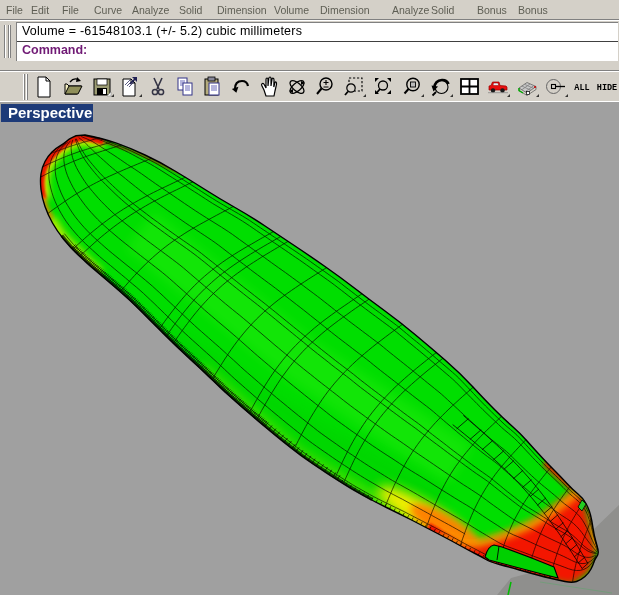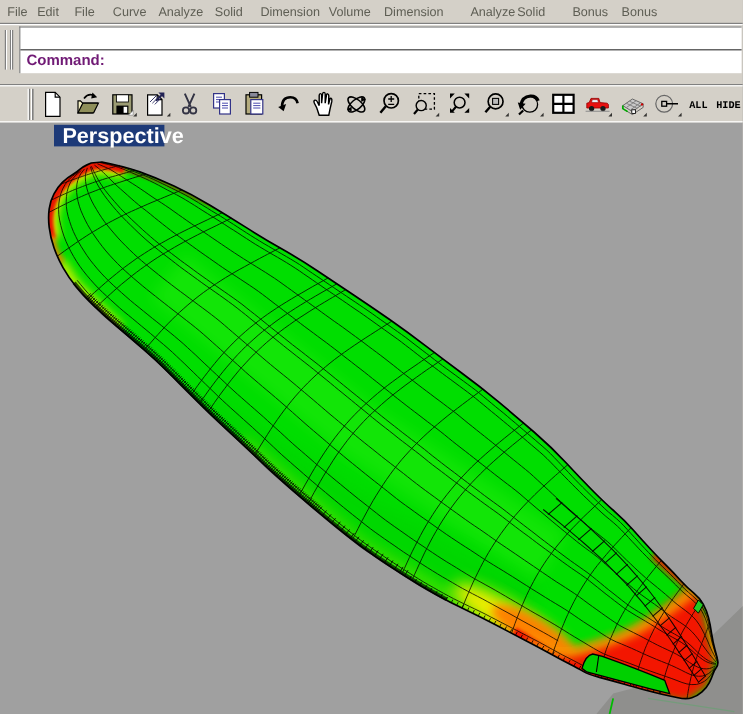--- a/index.html
+++ b/index.html
@@ -6,21 +6,21 @@
 .menubar span { position:absolute; top:4px; font-size:10.5px; color:#5e5e54; }
 .mensep { position:absolute; left:0; top:19px; width:619px; height:2px; border-top:1px solid #808080; border-bottom:1px solid #fff; }
 .cmdgrip { position:absolute; left:4px; top:25px; width:7px; height:33px; border-left:1px solid #808080; border-right:1px solid #808080; background:linear-gradient(90deg,#fff 0 1px,#d4d0c8 1px 3px,#808080 3px 4px,#fff 4px 5px,#d4d0c8 5px 7px); }
 .cmdbox { position:absolute; left:16px; top:22px; width:602px; height:39px; background:#fff; border-top:1px solid #808080; border-left:1px solid #808080; }
 .cmdline1 { position:absolute; left:5px; top:1px; font-size:12.5px; letter-spacing:0.22px; color:#000; white-space:nowrap; }
 .cmdsep { position:absolute; left:0; top:18px; width:100%; border-top:1px solid #404040; }
 .cmdline2 { position:absolute; left:5px; top:20px; font-size:12.5px; font-weight:bold; color:#701a75; }
 .tbsep { position:absolute; left:0; top:70px; width:619px; height:2px; border-top:1px solid #808080; border-bottom:1px solid #fff; }
 .tbgrip { position:absolute; left:23px; top:74px; width:5px; height:26px; border-left:1px solid #fff; background:linear-gradient(90deg,#808080 0 1px,#d4d0c8 1px 2px,#fff 2px 3px,#808080 3px 4px,#d4d0c8 4px 5px); }
 .toolbar-icons { position:absolute; left:0; top:75px; width:619px; height:24px; }
-.vplabel { position:absolute; left:1px; top:104px; width:92px; height:18px; background:#1d3a78; color:#fff; font-weight:bold; font-size:18px; line-height:18px; padding-left:7px;margin-left:44px; }
+.vplabel { position:absolute; left:1px; top:104px; width:92px; height:18px; background:#1d3a78; color:#fff; font-weight:bold; font-size:15px; line-height:18px; padding-left:7px; }
 </style></head>
 <body>
 <svg width="619" height="595" viewBox="0 0 619 595" style="position:absolute;left:0;top:0">
 <defs>
 <clipPath id="bc">
         <path d="M85.0,135.0 Q103.0,138.5 116.5,143.2 Q130.0,148.0 145.0,155.0 Q160.0,162.0 175.0,171.0 Q190.0,180.0 205.0,189.5 Q220.0,199.0 235.0,207.5 Q250.0,216.0 265.0,226.0 Q280.0,236.0 295.0,246.0 Q310.0,256.0 325.0,266.5 Q340.0,277.0 355.0,288.5 Q370.0,300.0 385.0,311.0 Q400.0,322.0 415.0,334.5 Q430.0,347.0 445.0,360.0 Q460.0,373.0 472.5,386.5 Q485.0,400.0 495.0,410.0 Q505.0,420.0 512.5,426.5 Q520.0,433.0 527.5,441.5 Q535.0,450.0 542.0,457.5 Q549.0,465.0 555.0,471.0 Q561.0,477.0 567.0,483.5 Q573.0,490.0 578.0,494.0 Q583.0,498.0 586.0,503.5 Q589.0,509.0 590.5,515.0 Q592.0,521.0 593.0,528.0 Q594.0,535.0 596.0,542.0 Q598.0,549.0 598.2,551.5 Q598.5,554.0 596.8,556.5 Q595.0,559.0 594.0,562.0 Q593.0,565.0 591.0,569.0 Q589.0,573.0 585.0,576.5 Q581.0,580.0 576.5,581.5 Q572.0,583.0 565.0,581.5 Q558.0,580.0 551.5,578.5 Q545.0,577.0 537.5,575.0 Q530.0,573.0 519.5,570.0 Q509.0,567.0 499.5,564.5 Q490.0,562.0 486.0,559.5 Q482.0,557.0 475.0,553.5 Q468.0,550.0 459.0,545.0 Q450.0,540.0 437.5,533.5 Q425.0,527.0 412.5,520.5 Q400.0,514.0 387.5,508.0 Q375.0,502.0 362.5,495.0 Q350.0,488.0 337.5,480.0 Q325.0,472.0 312.5,463.5 Q300.0,455.0 287.5,445.0 Q275.0,435.0 262.5,424.5 Q250.0,414.0 237.5,403.0 Q225.0,392.0 212.5,380.0 Q200.0,368.0 187.5,356.5 Q175.0,345.0 163.5,333.5 Q152.0,322.0 141.0,311.0 Q130.0,300.0 119.0,290.5 Q108.0,281.0 98.0,272.5 Q88.0,264.0 79.0,255.5 Q70.0,247.0 63.5,239.0 Q57.0,231.0 52.5,223.0 Q48.0,215.0 45.0,206.5 Q42.0,198.0 41.0,189.5 Q40.0,181.0 41.0,174.0 Q42.0,167.0 45.0,161.5 Q48.0,156.0 52.0,152.0 Q56.0,148.0 60.0,145.8 Q64.0,143.5 66.5,141.2 Q69.0,139.0 72.5,137.4 L76.0,135.8 Z"></path>
       </clipPath>
 <filter id="b1" x="-40%" y="-40%" width="180%" height="180%">
         <feGaussianBlur stdDeviation="1.2"></feGaussianBlur>
       </filter>
@@ -345,20 +345,21 @@
     <span style="left:274px">Volume</span>
     <span style="left:320px">Dimension</span>
     <span style="left:392px">Analyze</span>
     <span style="left:431px">Solid</span>
     <span style="left:477px">Bonus</span>
     <span style="left:518px">Bonus</span>
   </div>
 <div class="mensep"></div>
 <div class="cmdgrip"></div>
 <div class="cmdbox">
+  <div class="cmdline1">Volume = -61548103.1 (+/- 5.2) cubic millimeters</div>
   <div class="cmdsep"></div>
   <div class="cmdline2">Command:</div>
 </div>
 <div class="tbsep"></div>
 <div class="tbgrip"></div>
 <svg class="toolbar-icons" width="619" height="24" viewBox="0 0 619 24">
     <g transform="translate(32,0)">
       <path d="M6,2 L14,2 L18,6 L18,22 L6,22 Z" fill="#fff" stroke="#000"></path>
       <path d="M14,2 L14,6 L18,6" fill="none" stroke="#000"></path>
     </g>

